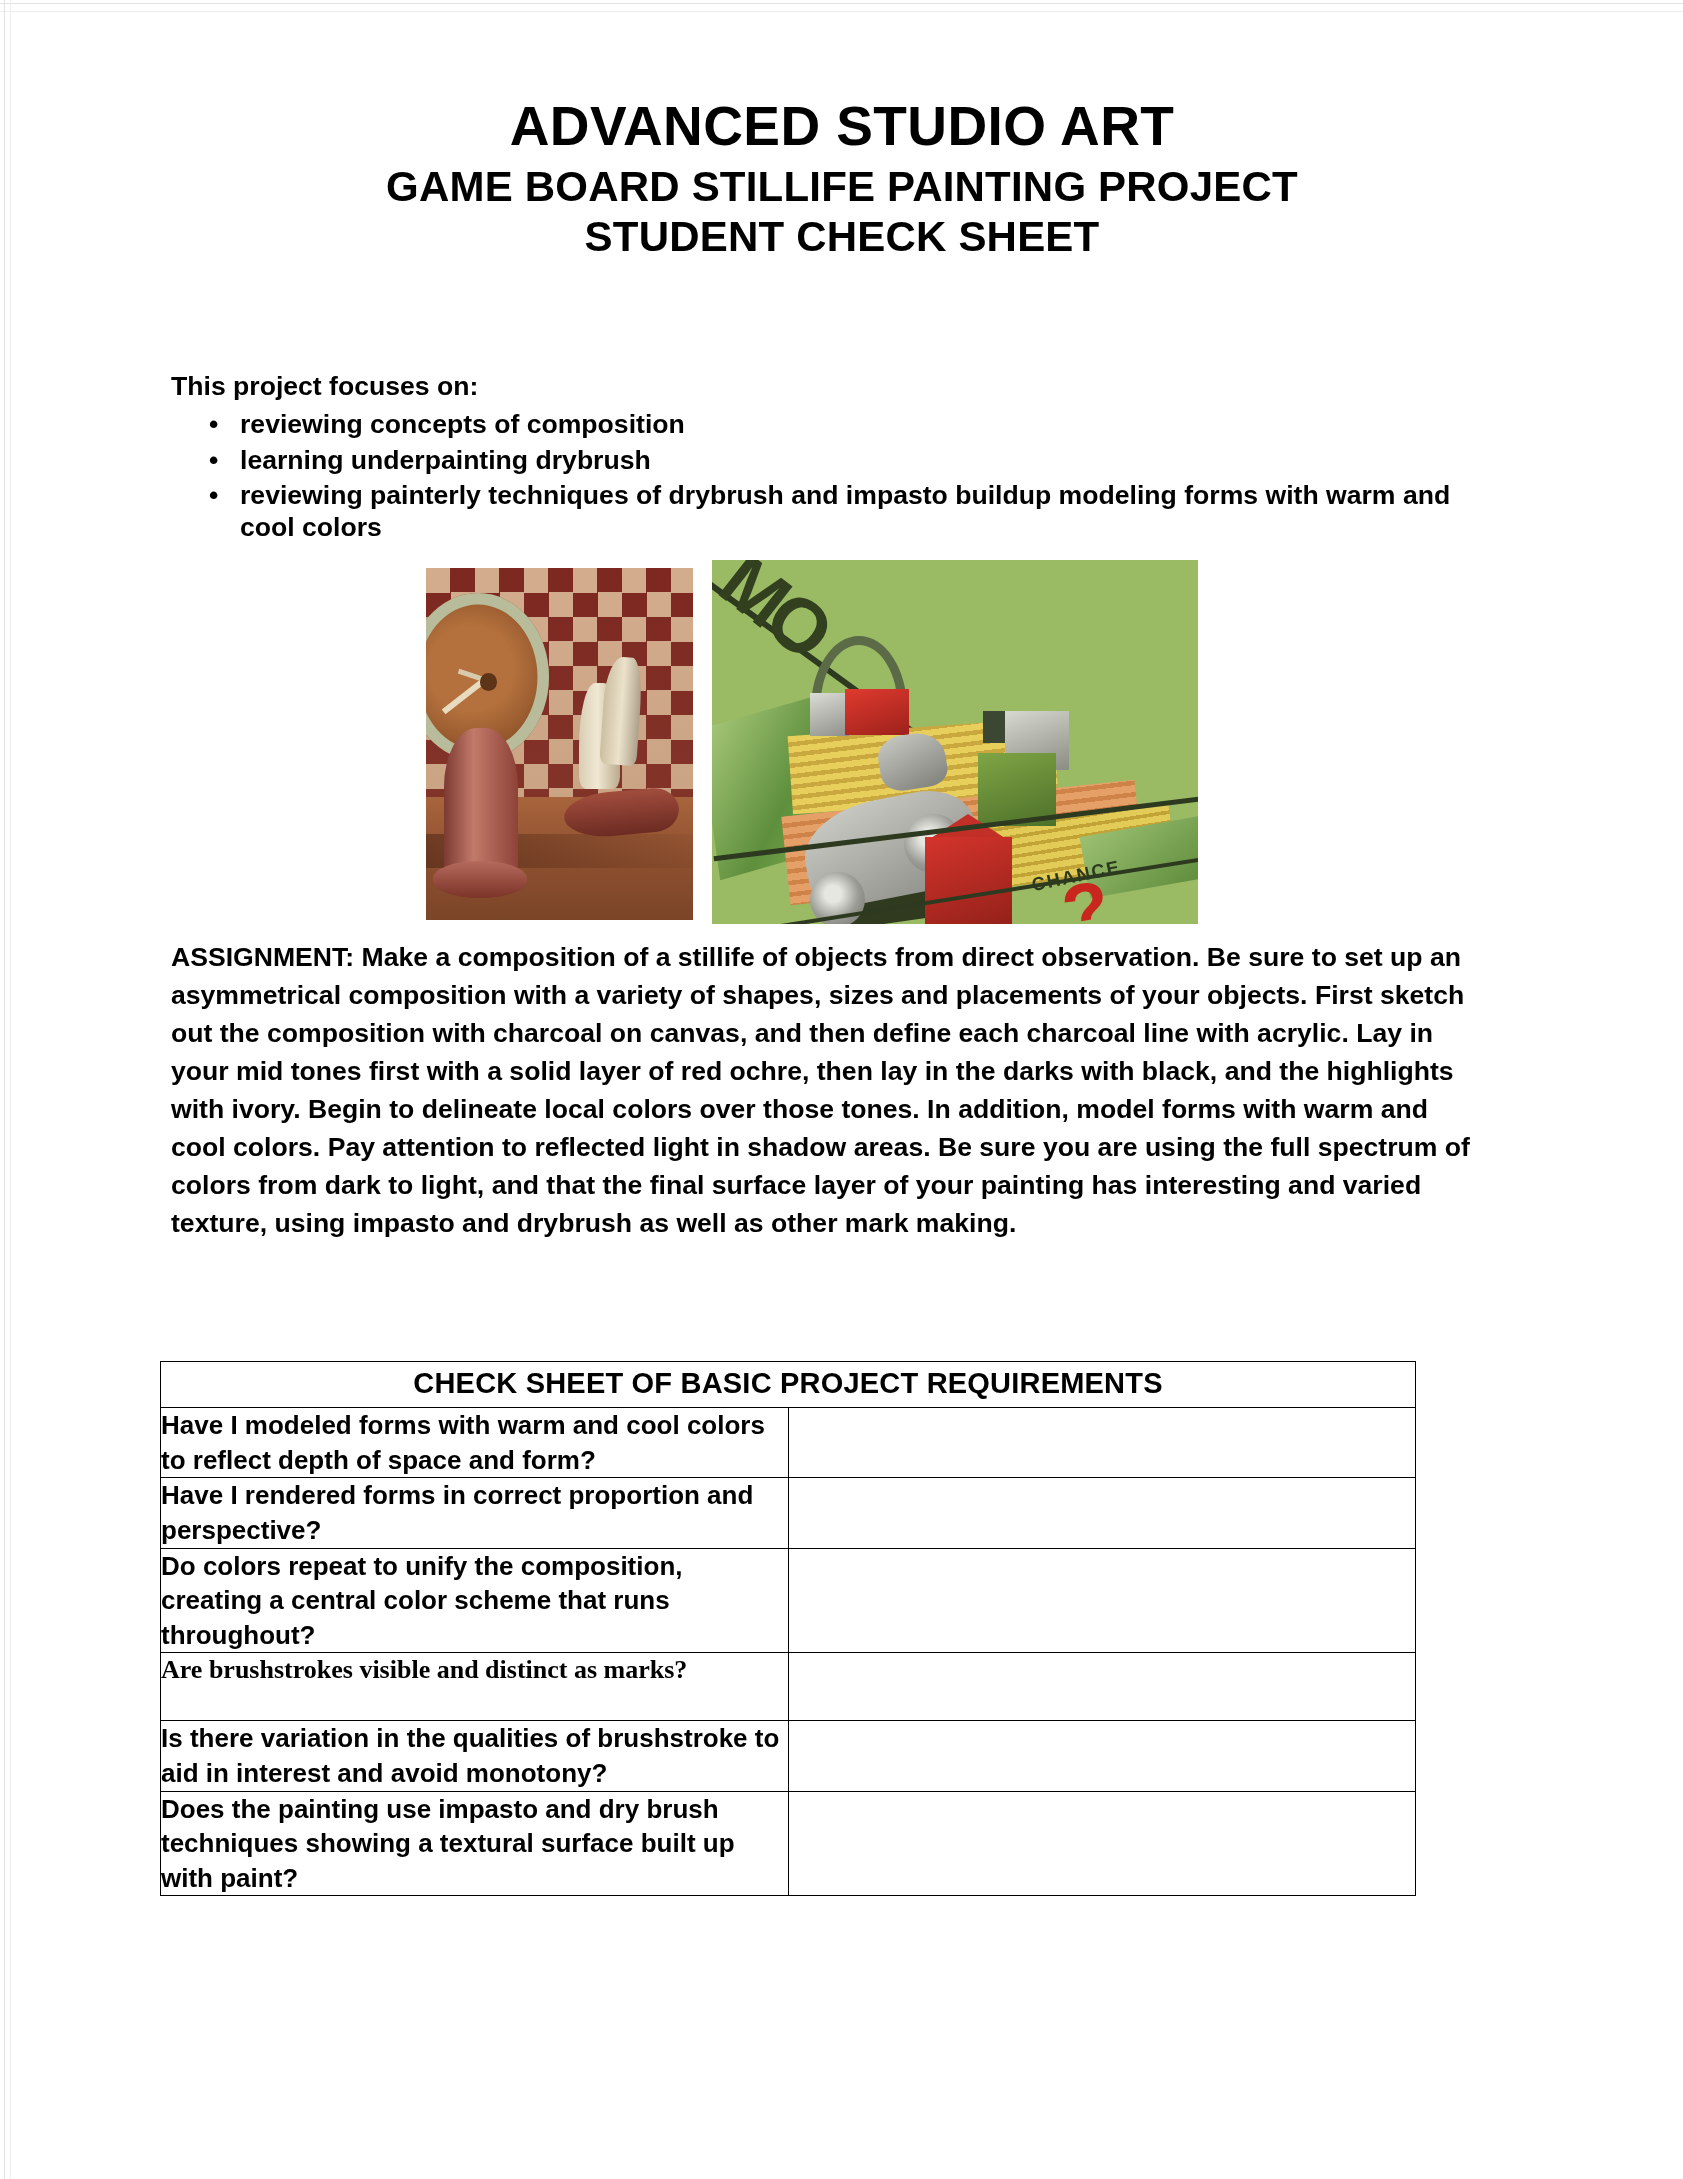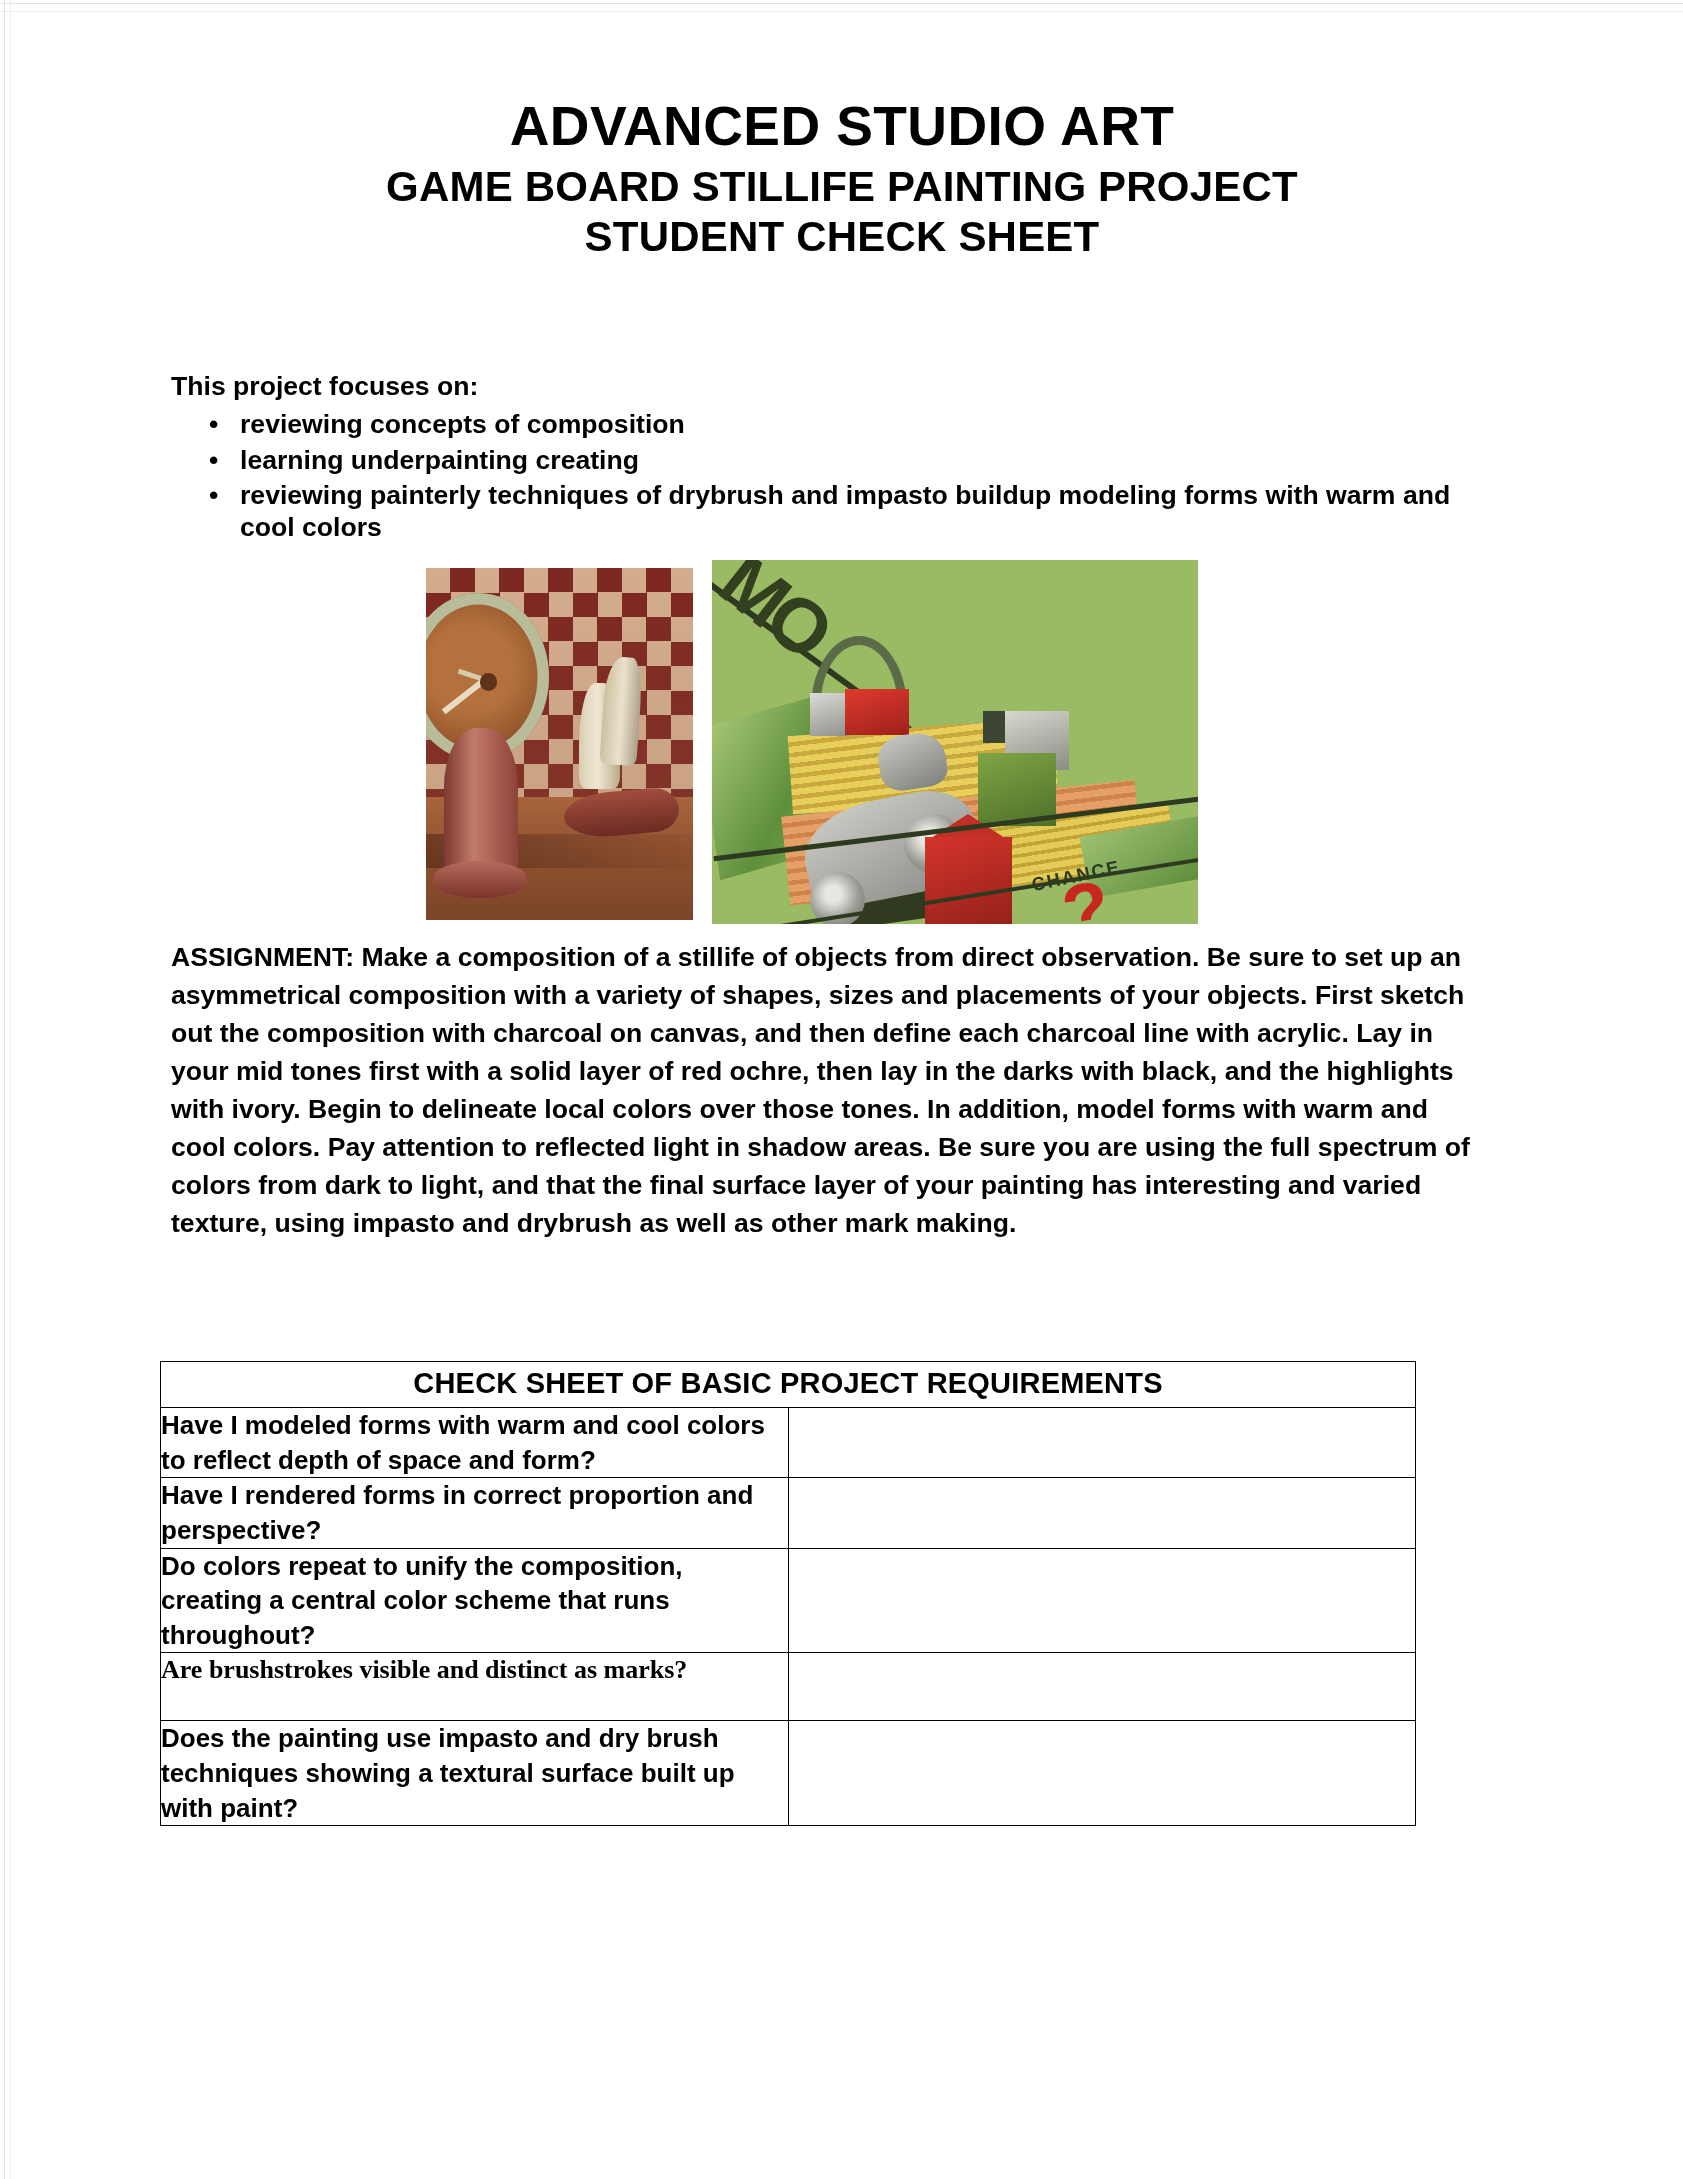--- a/index.html
+++ b/index.html
@@ -437,21 +437,21 @@
 
   <div class="intro">
     <div class="intro-lead">This project focuses on:</div>
     <ul class="bullets">
       <li>
         <span class="dot">•</span>
         <span>reviewing concepts of composition</span>
       </li>
       <li>
         <span class="dot">•</span>
-        <span>learning underpainting creating</span>
+        <span>learning underpainting drybrush</span>
       </li>
       <li>
         <span class="dot">•</span>
         <span>reviewing painterly techniques of drybrush and impasto buildup modeling forms with warm and cool colors</span>
       </li>
     </ul>
   </div>
 
   <div class="images">
 
@@ -518,20 +518,24 @@
       </tr>
       <tr>
         <td class="q-cell">Do colors repeat to unify the composition, creating a central color scheme that runs throughout?</td>
         <td class="chk-cell"></td>
       </tr>
       <tr class="row-tall">
         <td class="q-cell">Are brushstrokes visible and distinct as marks?</td>
         <td class="chk-cell"></td>
       </tr>
       <tr>
+        <td class="q-cell">Is there variation in the qualities of brushstroke to aid in interest and avoid monotony?</td>
+        <td class="chk-cell"></td>
+      </tr>
+      <tr>
         <td class="q-cell">Does the painting use impasto and dry brush techniques showing a textural surface built up with paint?</td>
         <td class="chk-cell"></td>
       </tr>
     </tbody>
   </table>
 
 </div>
 
 
 </body></html>

